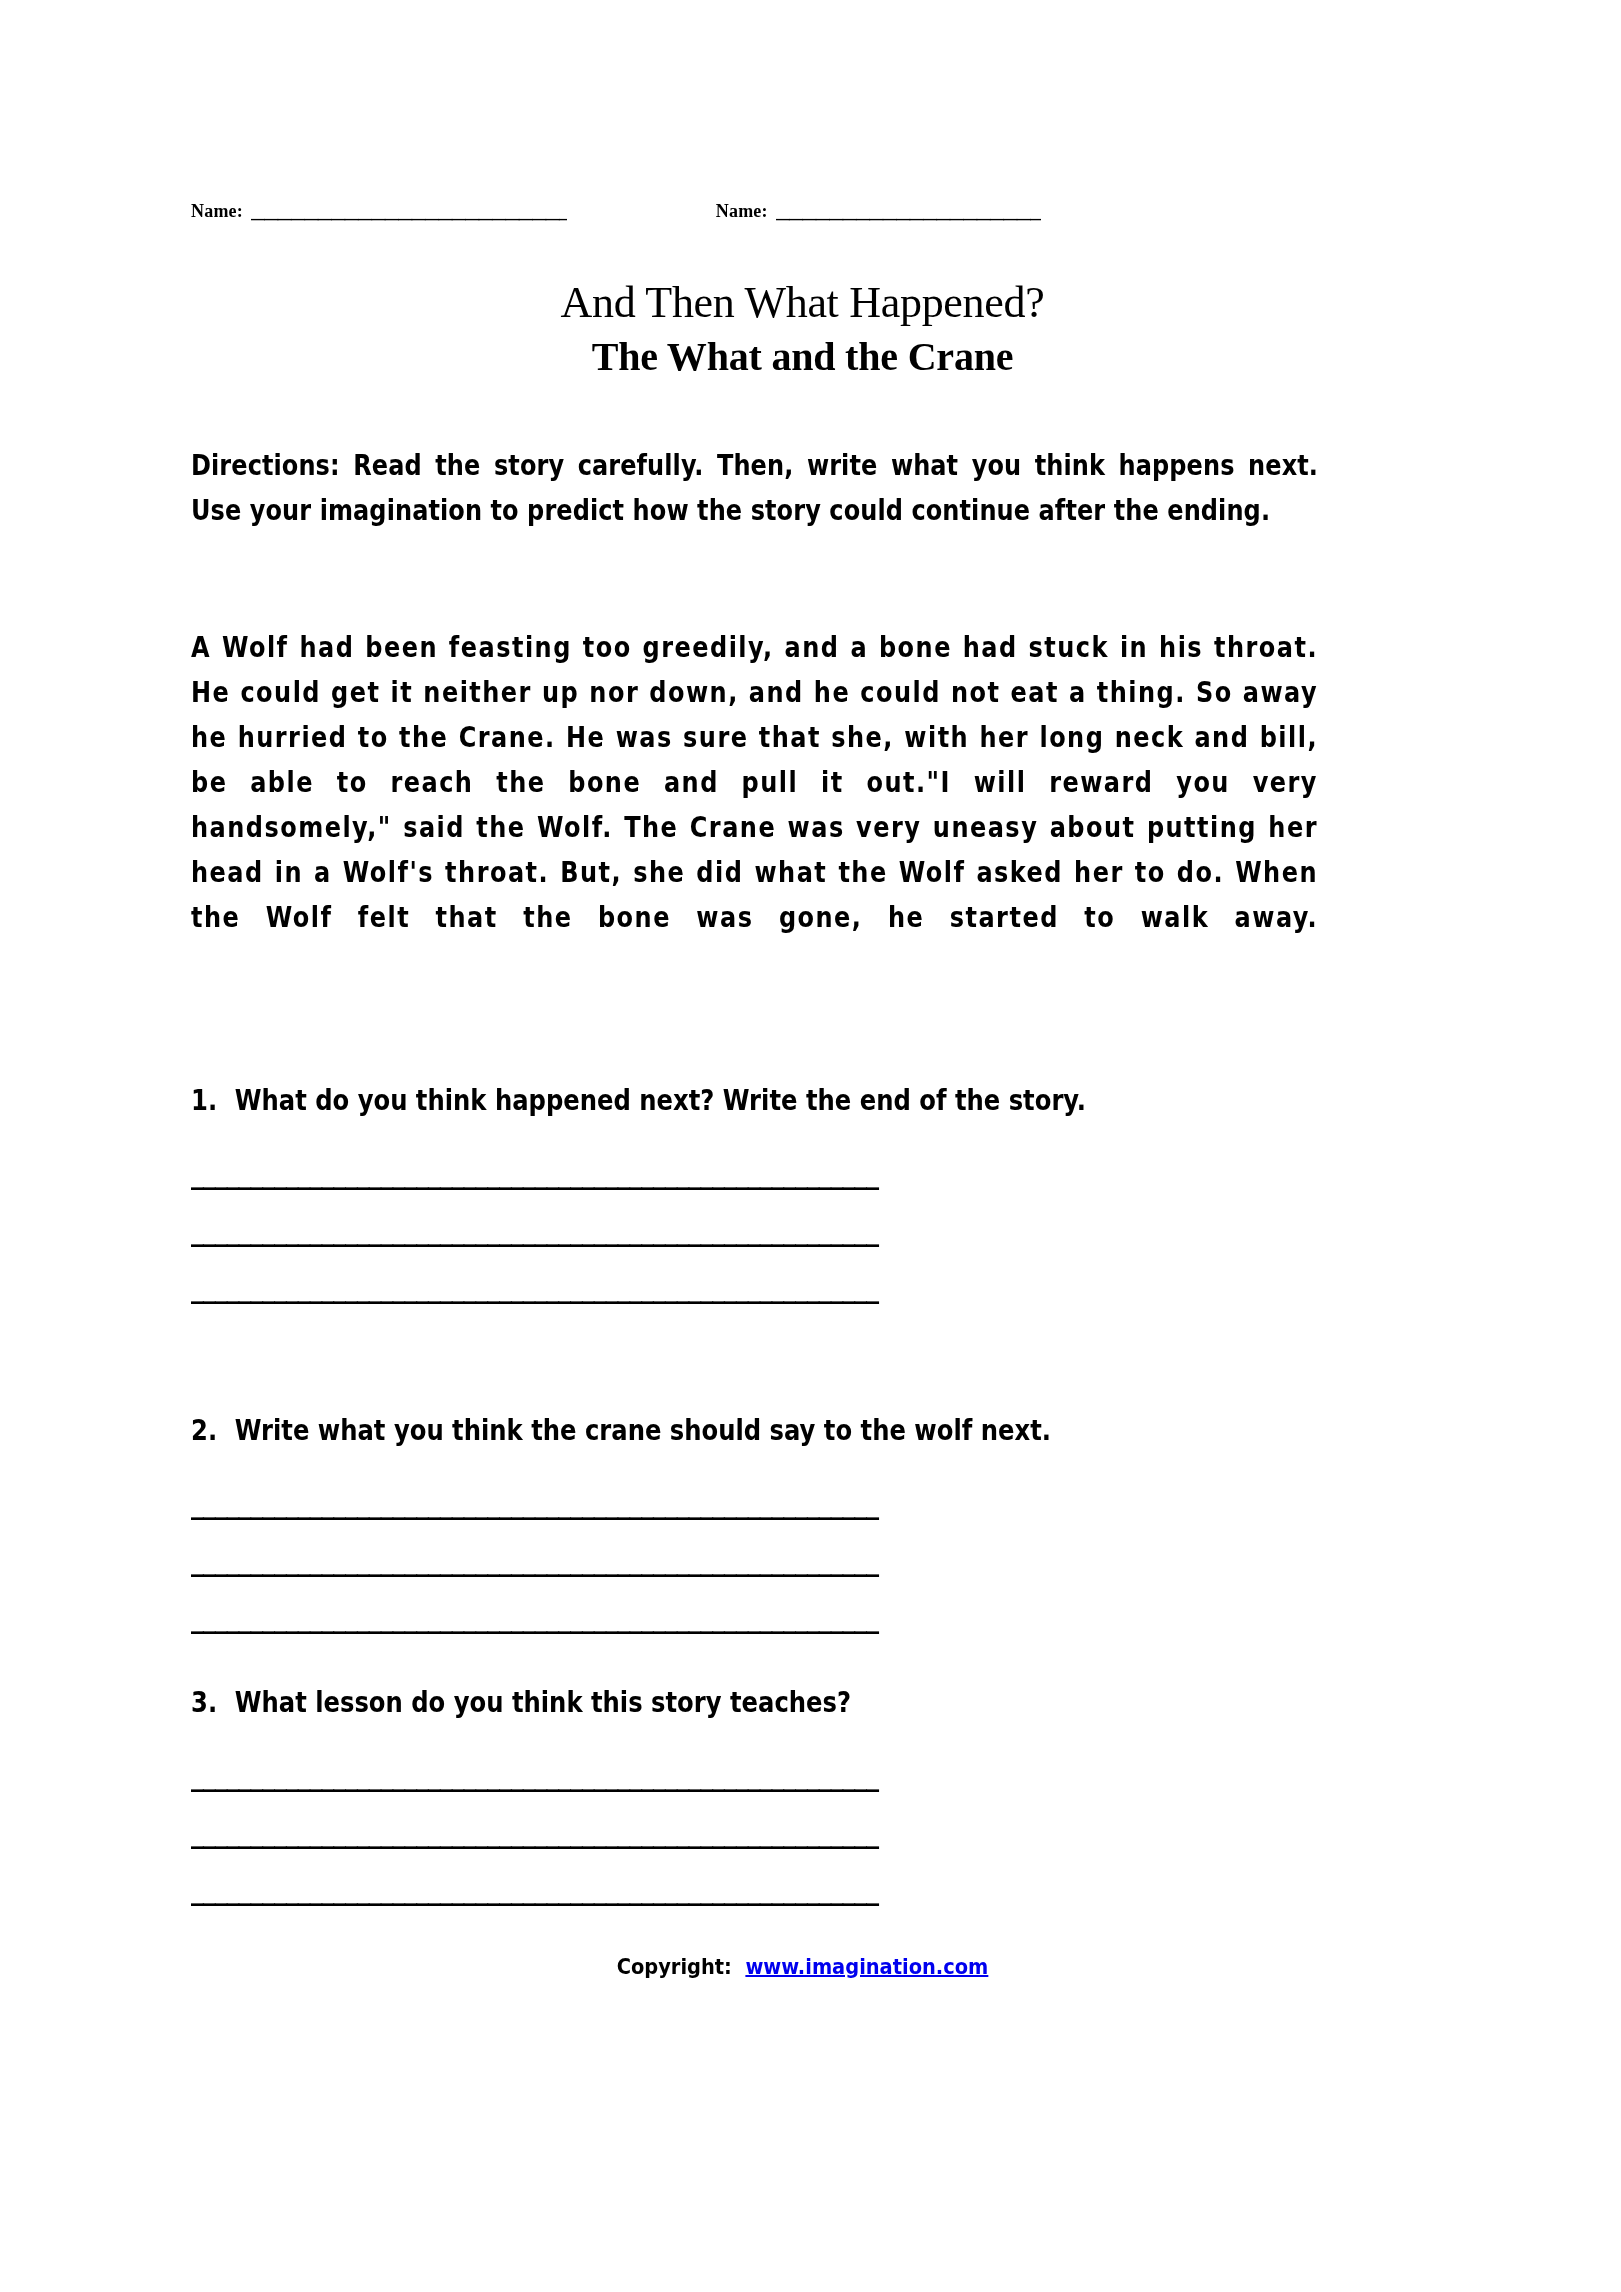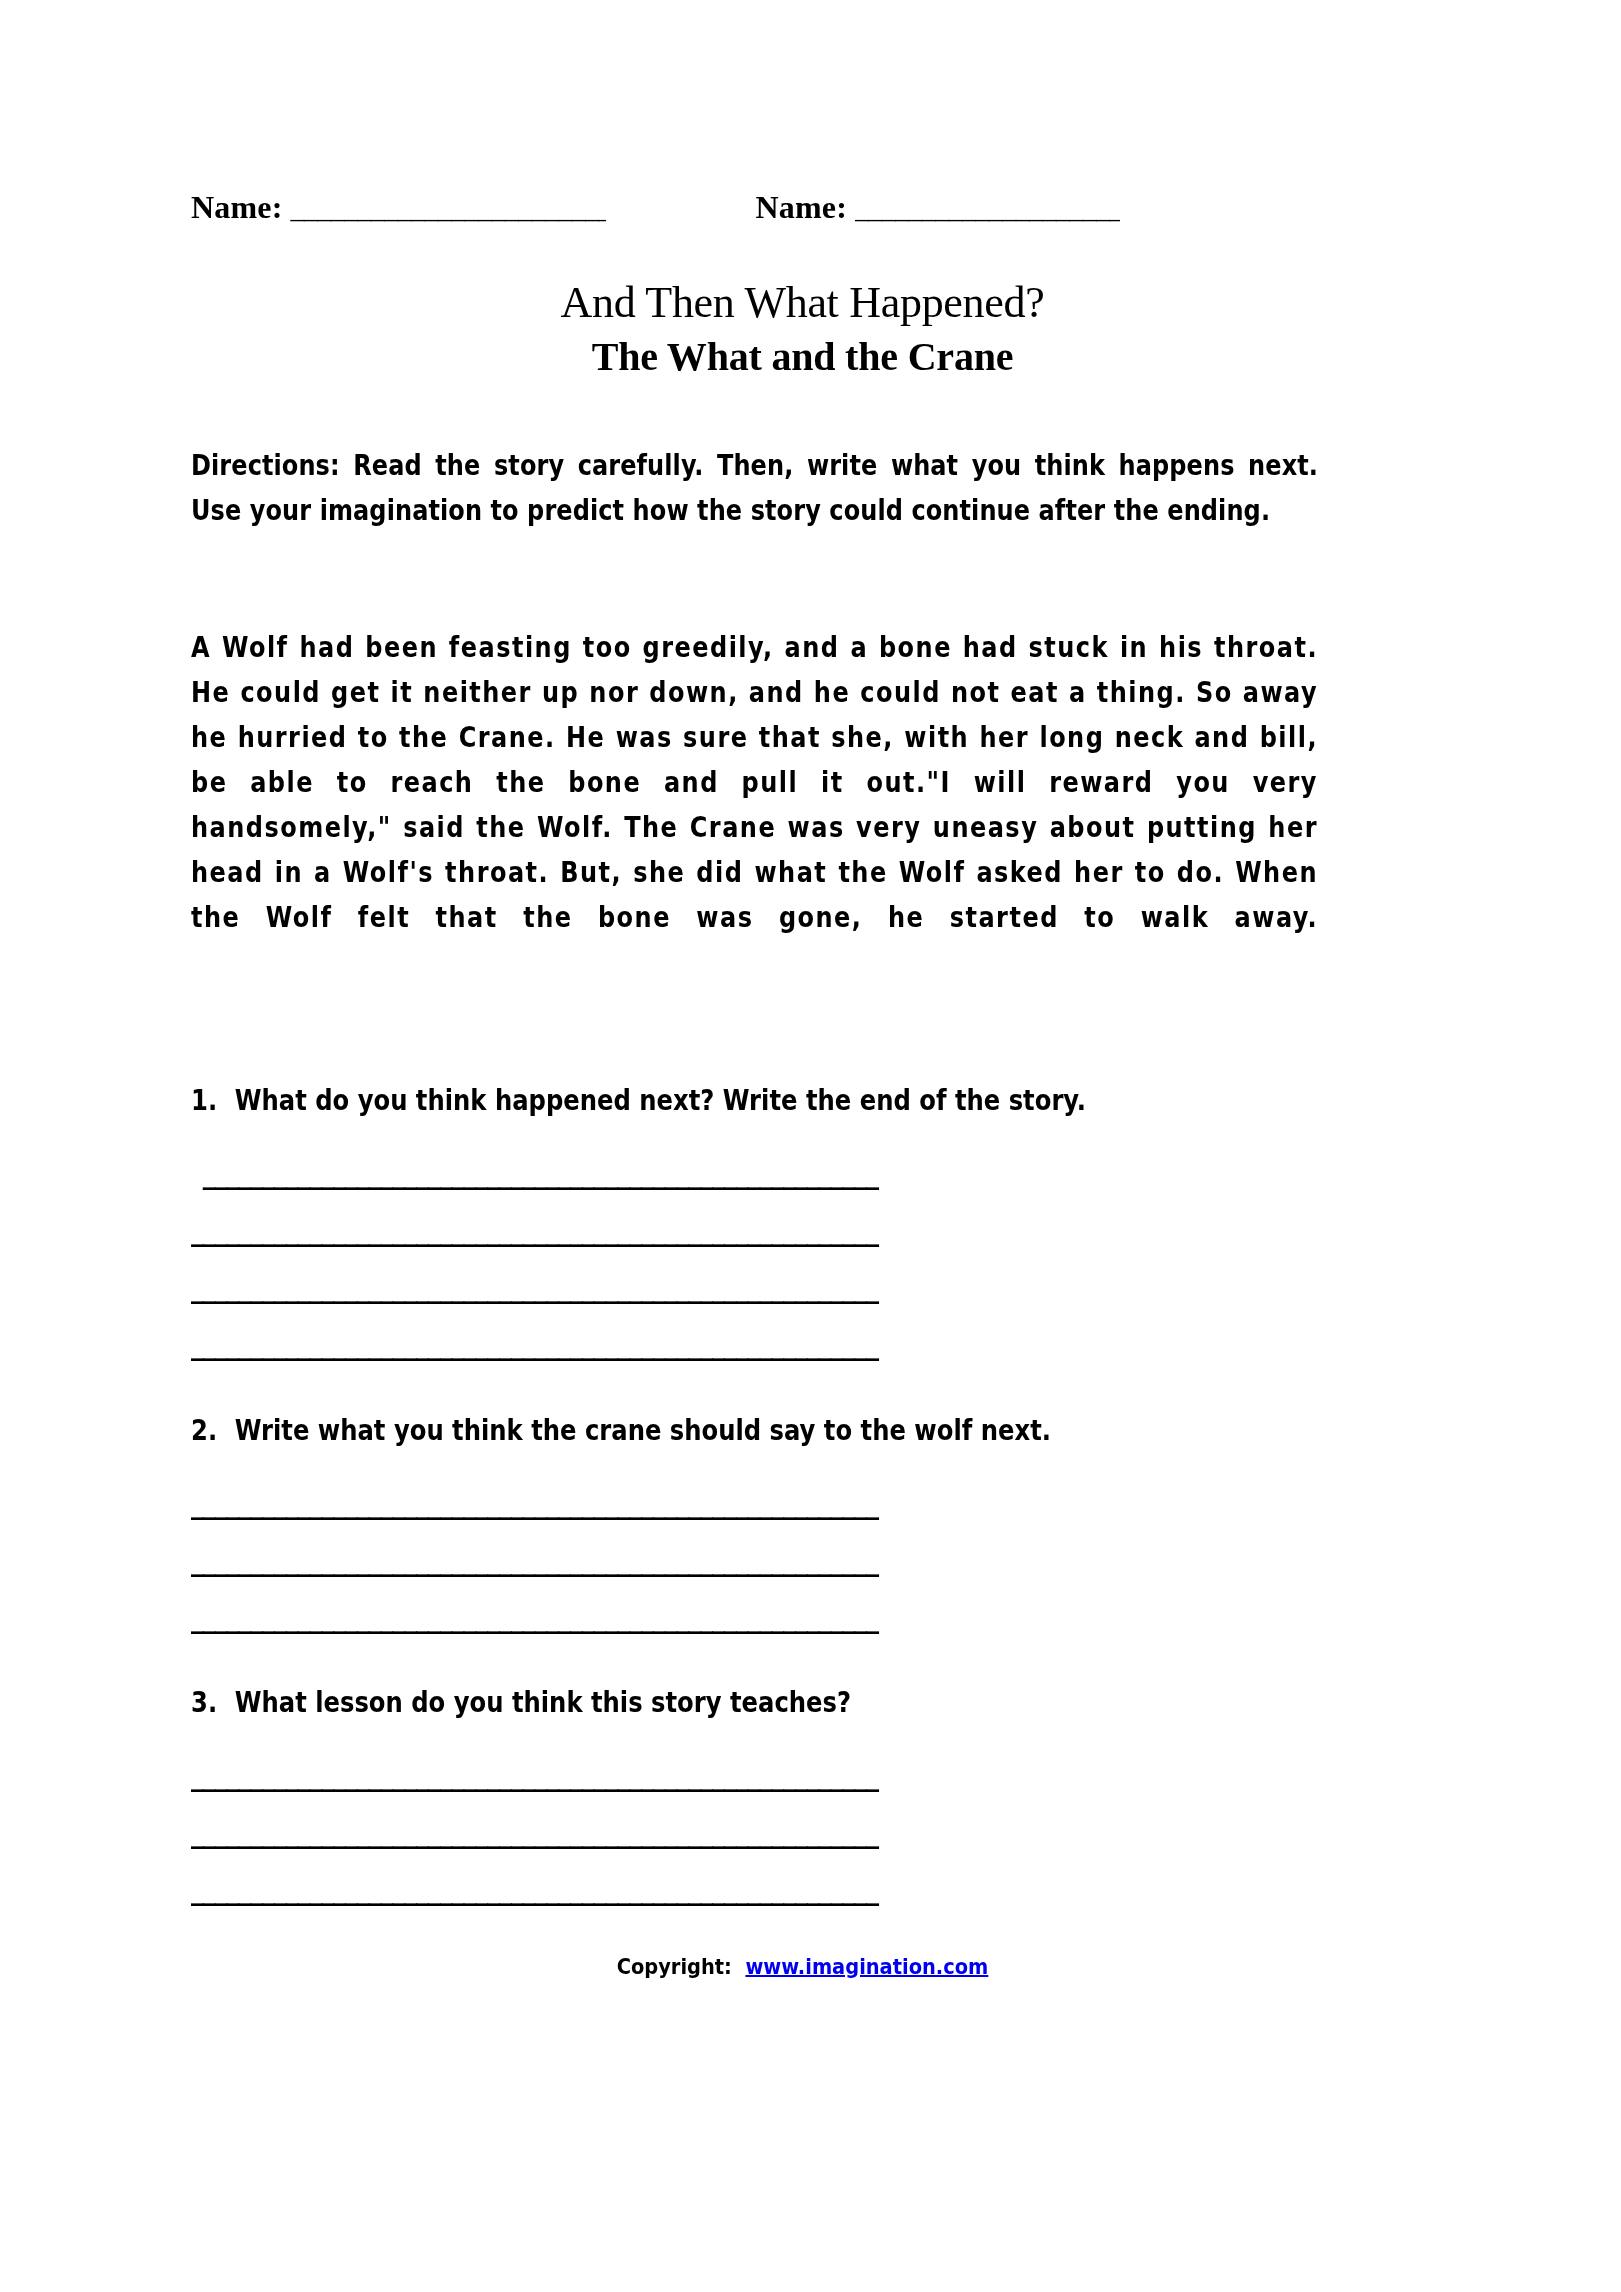--- a/index.html
+++ b/index.html
@@ -35,21 +35,21 @@
     left: 0;
     top: 193px;
     width: 1223px;
     height: 43px;
     display: flex;
     align-items: baseline;
   }
   .nd-label {
     font-family: "Liberation Serif", "DejaVu Serif", serif;
     font-weight: bold;
-    font-size: 32px;
+    font-size: 18px;
     line-height: 29px;
     letter-spacing: 0.2px;
     white-space: nowrap;
   }
   .nd-rule {
     font-family: "Liberation Serif", "DejaVu Serif", serif;
     font-weight: normal;
     font-size: 28px;
     line-height: 29px;
     letter-spacing: -0.6px;
@@ -196,21 +196,20 @@
     <div class="title-sub">The What and the Crane</div>
 
     <div class="directions">Directions: Read the story carefully. Then, write what you think happens next. Use your imagination to predict how the story could continue after the ending.</div>
 
     <div class="story">A Wolf had been feasting too greedily, and a bone had stuck in his throat. He could get it neither up nor down, and he could not eat a thing. So away he hurried to the Crane. He was sure that she, with her long neck and bill, be able to reach the bone and pull it out."I will reward you very handsomely," said the Wolf. The Crane was very uneasy about putting her head in a Wolf's throat. But, she did what the Wolf asked her to do. When the Wolf felt that the bone was gone, he started to walk away.</div>
 
     <div class="question" style="top:1082px;">
       <span class="q-num">1.</span><span>What do you think happened next? Write the end of the story.</span>
     </div>
     <div class="answer-lines" style="top:1145px;">
-      <div class="answer-line indented">_________________________________________________________</div>
       <div class="answer-line">__________________________________________________________</div>
       <div class="answer-line">__________________________________________________________</div>
       <div class="answer-line">__________________________________________________________</div>
     </div>
 
     <div class="question" style="top:1412px;">
       <span class="q-num">2.</span><span>Write what you think the crane should say to the wolf next.</span>
     </div>
     <div class="answer-lines" style="top:1475px;">
       <div class="answer-line">__________________________________________________________</div>

